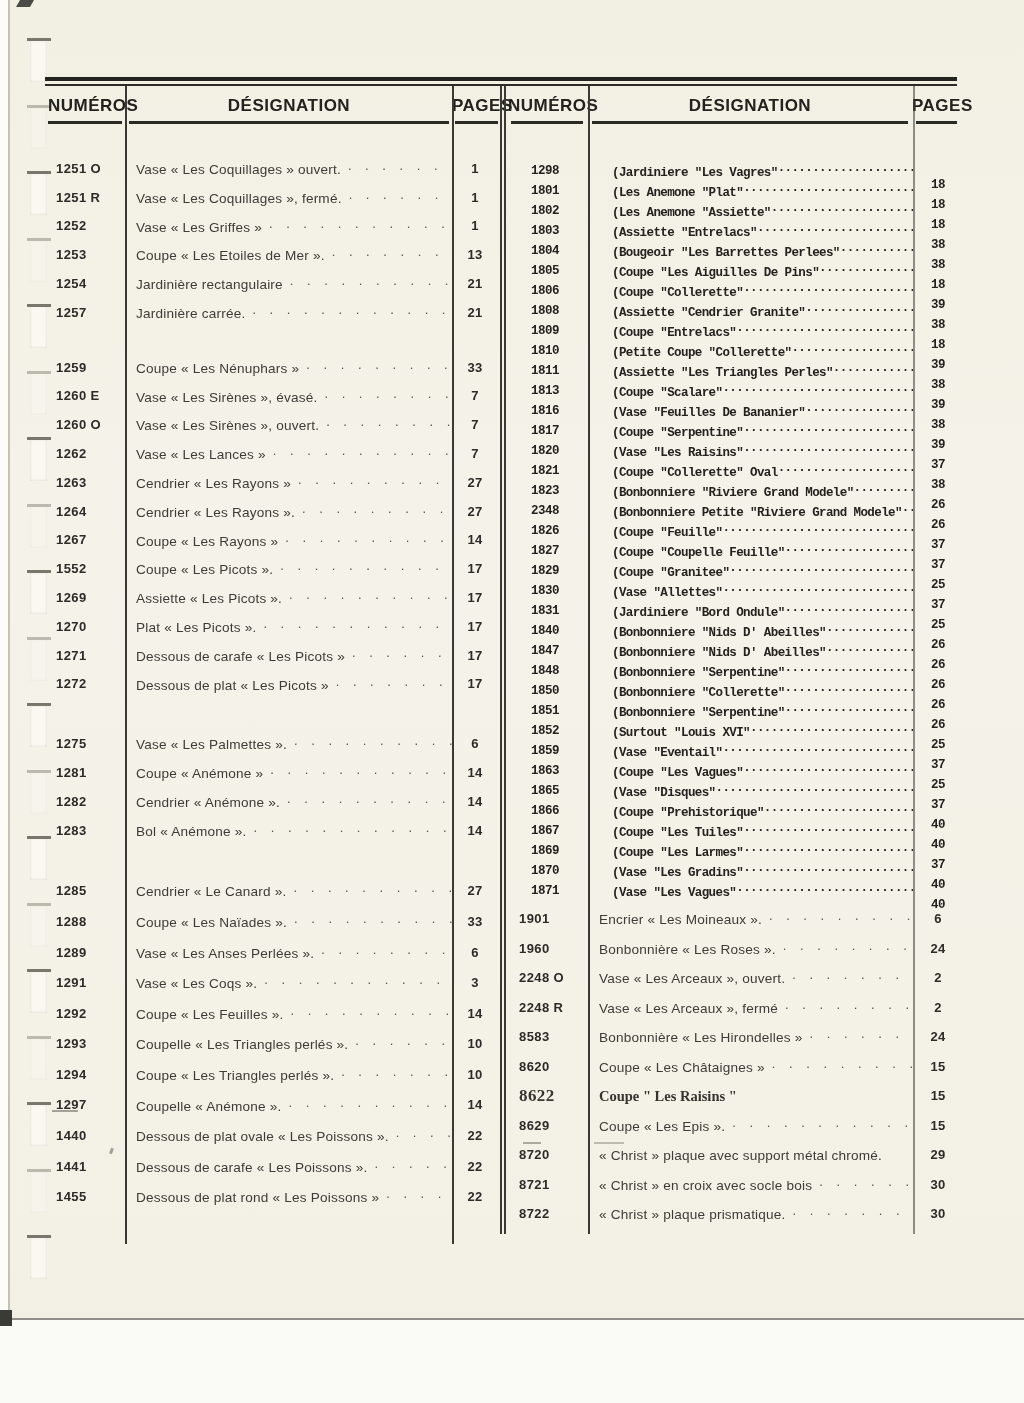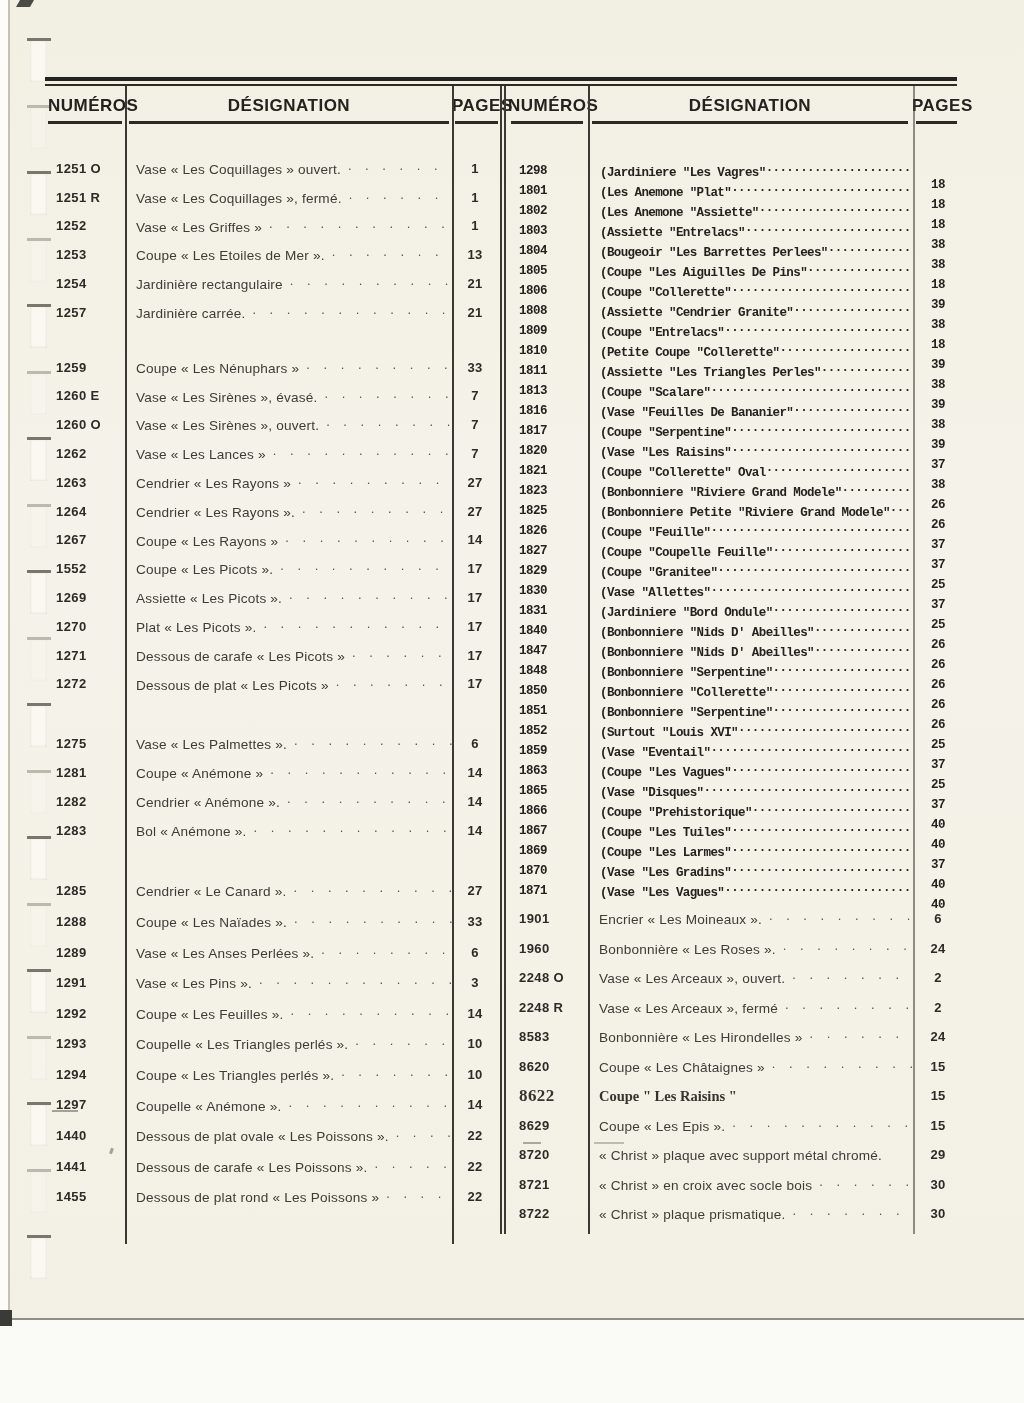--- a/index.html
+++ b/index.html
@@ -40,21 +40,21 @@
   #right-tbl .cell-num{flex-basis:83px;padding-left:14px;}
   #right-tbl .cell-page{flex-basis:50px;}
   .leader{flex:1 1 auto;overflow:hidden;min-width:6px;position:relative;height:1.05em;}
   .leader::after{content:". . . . . . . . . . . . . . . . . . . . . . . . . . . . . . . . . . .";
                  position:absolute;left:7px;bottom:1px;white-space:nowrap;letter-spacing:5px;
                  color:#56544c;font-weight:400;font-size:13px;}
   .no-leader .leader::after{content:"";}
   
   .style-sans{height:28.8px;font-size:13.6px;letter-spacing:.2px;}
   
-  .style-mono{height:20px;}
+  .style-mono{height:20px;padding-left:12px;}
   .style-mono .cell-num{font-family:"Liberation Mono",monospace;font-size:12.5px;font-weight:700;
                         letter-spacing:-.5px;padding-left:14px;color:#23221e;}
   .style-mono .cell-des{font-family:"Liberation Mono",monospace;font-size:12.5px;font-weight:700;
                         letter-spacing:-.6px;color:#23221e;padding-left:12px;}
   .style-mono .cell-page{font-family:"Liberation Mono",monospace;font-size:12.5px;font-weight:700;
                          letter-spacing:-.5px;color:#23221e;margin-top:28px;}
   .style-mono .leader::after{content:"......................................................................";
                  letter-spacing:-.6px;left:0;bottom:1px;color:#23221e;font-weight:700;
                  font-family:"Liberation Mono",monospace;font-size:12.5px;}
   
@@ -329,21 +329,21 @@
     <div class="cell cell-num">1289</div>
     <div class="cell cell-des">
       <span class="des-text">Vase « Les Anses Perlées ».</span>
       <span class="leader"></span>
     </div>
     <div class="cell cell-page">6</div>
   </div>
         <div class="row style-sans">
     <div class="cell cell-num">1291</div>
     <div class="cell cell-des">
-      <span class="des-text">Vase « Les Pins ».</span>
+      <span class="des-text">Vase « Les Coqs ».</span>
       <span class="leader"></span>
     </div>
     <div class="cell cell-page">3</div>
   </div>
         <div class="row style-sans">
     <div class="cell cell-num">1292</div>
     <div class="cell cell-des">
       <span class="des-text">Coupe « Les Feuilles ».</span>
       <span class="leader"></span>
     </div>
@@ -531,21 +531,21 @@
   </div>
         <div class="row style-mono">
     <div class="cell cell-num">1823</div>
     <div class="cell cell-des">
       <span class="des-text">(Bonbonniere "Riviere Grand Modele"</span>
       <span class="leader"></span>
     </div>
     <div class="cell cell-page">26</div>
   </div>
         <div class="row style-mono">
-    <div class="cell cell-num">1825</div>
+    <div class="cell cell-num">2348</div>
     <div class="cell cell-des">
       <span class="des-text">(Bonbonniere Petite "Riviere Grand Modele"</span>
       <span class="leader"></span>
     </div>
     <div class="cell cell-page">26</div>
   </div>
         <div class="row style-mono">
     <div class="cell cell-num">1826</div>
     <div class="cell cell-des">
       <span class="des-text">(Coupe "Feuille"</span>

